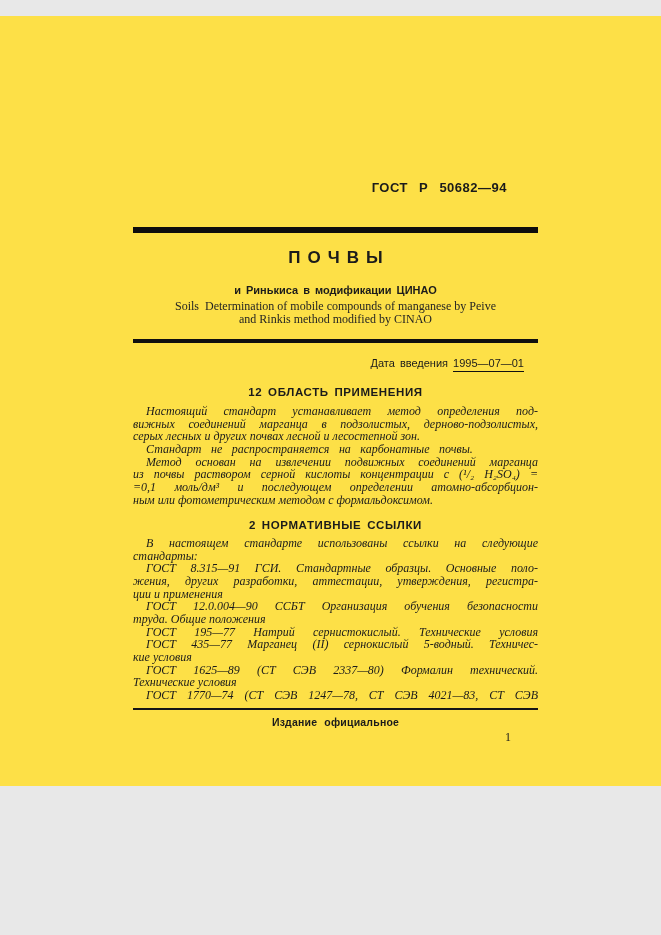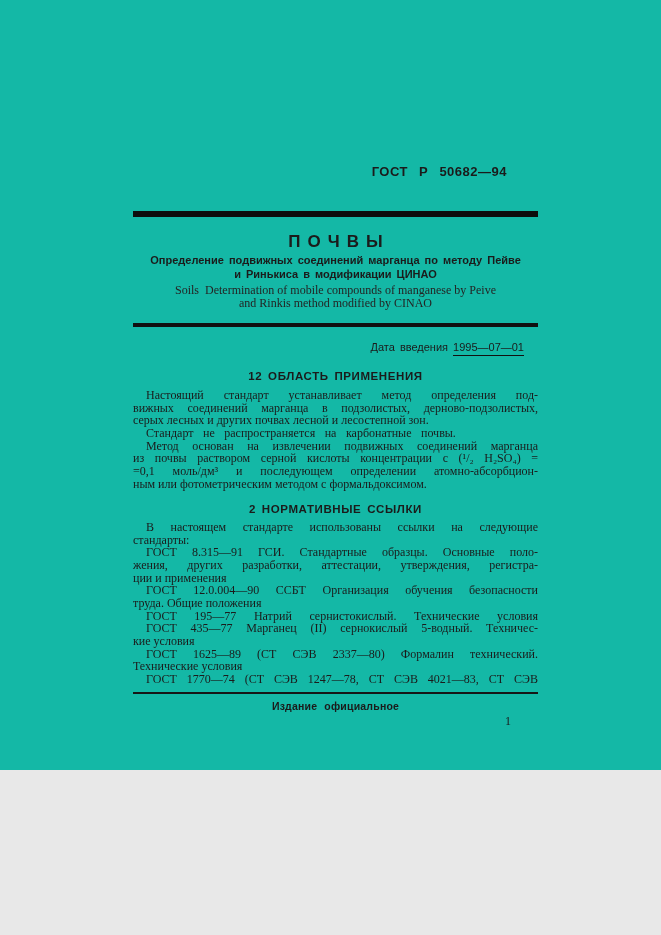--- a/index.html
+++ b/index.html
@@ -1,18 +1,18 @@
 <!DOCTYPE html>
 <html><head>
 <meta charset="utf-8">
 <style>
   html,body { margin:0; padding:0; background:#e8e8e8; }
   .page {
-    position:relative; width:661px; height:770px; margin:0 auto;
-    background:#14b8a6; overflow:hidden;
+    position:relative; width:661px; height:770px; margin:16px auto;
+    background:#fde047; overflow:hidden;
     font-family:"Liberation Serif","DejaVu Serif",serif;
     color:#1b1b1b;
   }
   .abs { position:absolute; left:133px; width:405px; box-sizing:border-box; }
   .sans { font-family:"Liberation Sans","DejaVu Sans",sans-serif;text-align:center; }
 
   .docnum { top:164px; text-align:right; padding-right:31px;
             font-weight:bold; font-size:13px; word-spacing:7px; letter-spacing:.5px; }
   .orghdr { top:196px; text-align:center; font-weight:bold; font-size:11px;
             letter-spacing:.4px; word-spacing:3px; }
@@ -23,21 +23,21 @@
   .subru1,.subru2 { text-align:center; font-weight:bold; font-size:11px; word-spacing:2px; }
   .suben1 { top:283px; } .suben2 { top:296px; }
   .suben1,.suben2 { text-align:center; font-size:12px; color:#242424; white-space:pre; }
   .bar-mid { top:323px; height:4px; background:#101010; }
   .dateline { top:341px; text-align:right; padding-right:14px;
               font-weight:normal; font-size:11px; word-spacing:2px; }
   .date-val { border-bottom:1.5px solid #111; padding-bottom:2px; margin-left:5px; }
   .sech1 { top:370px; } .sech2 { top:503px; }
   .sech1,.sech2 { text-align:center; font-weight:bold; font-size:11.5px;
                   letter-spacing:.6px; word-spacing:2px; }
-  .sec { font-size:12px; line-height:12.65px; }
+  .sec { font-size:12px; line-height:12.65px;font-style:italic; }
   .sec1 { top:389px; } .sec2 { top:521px; }
   .line { min-height:12.65px; }
   .jl { text-align:justify; text-align-last:justify; }
   .ind { text-indent:13px; }
   .ws { word-spacing:6.5px; }
   .frule { top:692px; height:2px; background:#161616; }
   .edition { top:700px; font-weight:bold; font-size:10.5px;
              word-spacing:4px; letter-spacing:.2px; }
   .pagenum { top:714px; text-align:right; padding-right:27px; font-size:12px; }
 </style>
@@ -46,21 +46,20 @@
 
 <div class="page">
 
   <div class="abs sans docnum">ГОСТ Р 50682—94</div>
 
 
   <div class="abs bar-thick"></div>
 
   <div class="abs sans doctitle">ПОЧВЫ</div>
 
-  <div class="abs sans subru1">Определение подвижных соединений марганца по методу Пейве</div>
   <div class="abs sans subru2">и Ринькиса в модификации ЦИНАО</div>
 
   <div class="abs suben1">Soils  Determination of mobile compounds of manganese by Peive</div>
   <div class="abs suben2">and Rinkis method modified by CINAO</div>
 
   <div class="abs bar-mid"></div>
 
   <div class="abs sans dateline">
     <span>Дата введения</span><span class="date-val">1995—07—01</span>
   </div>

